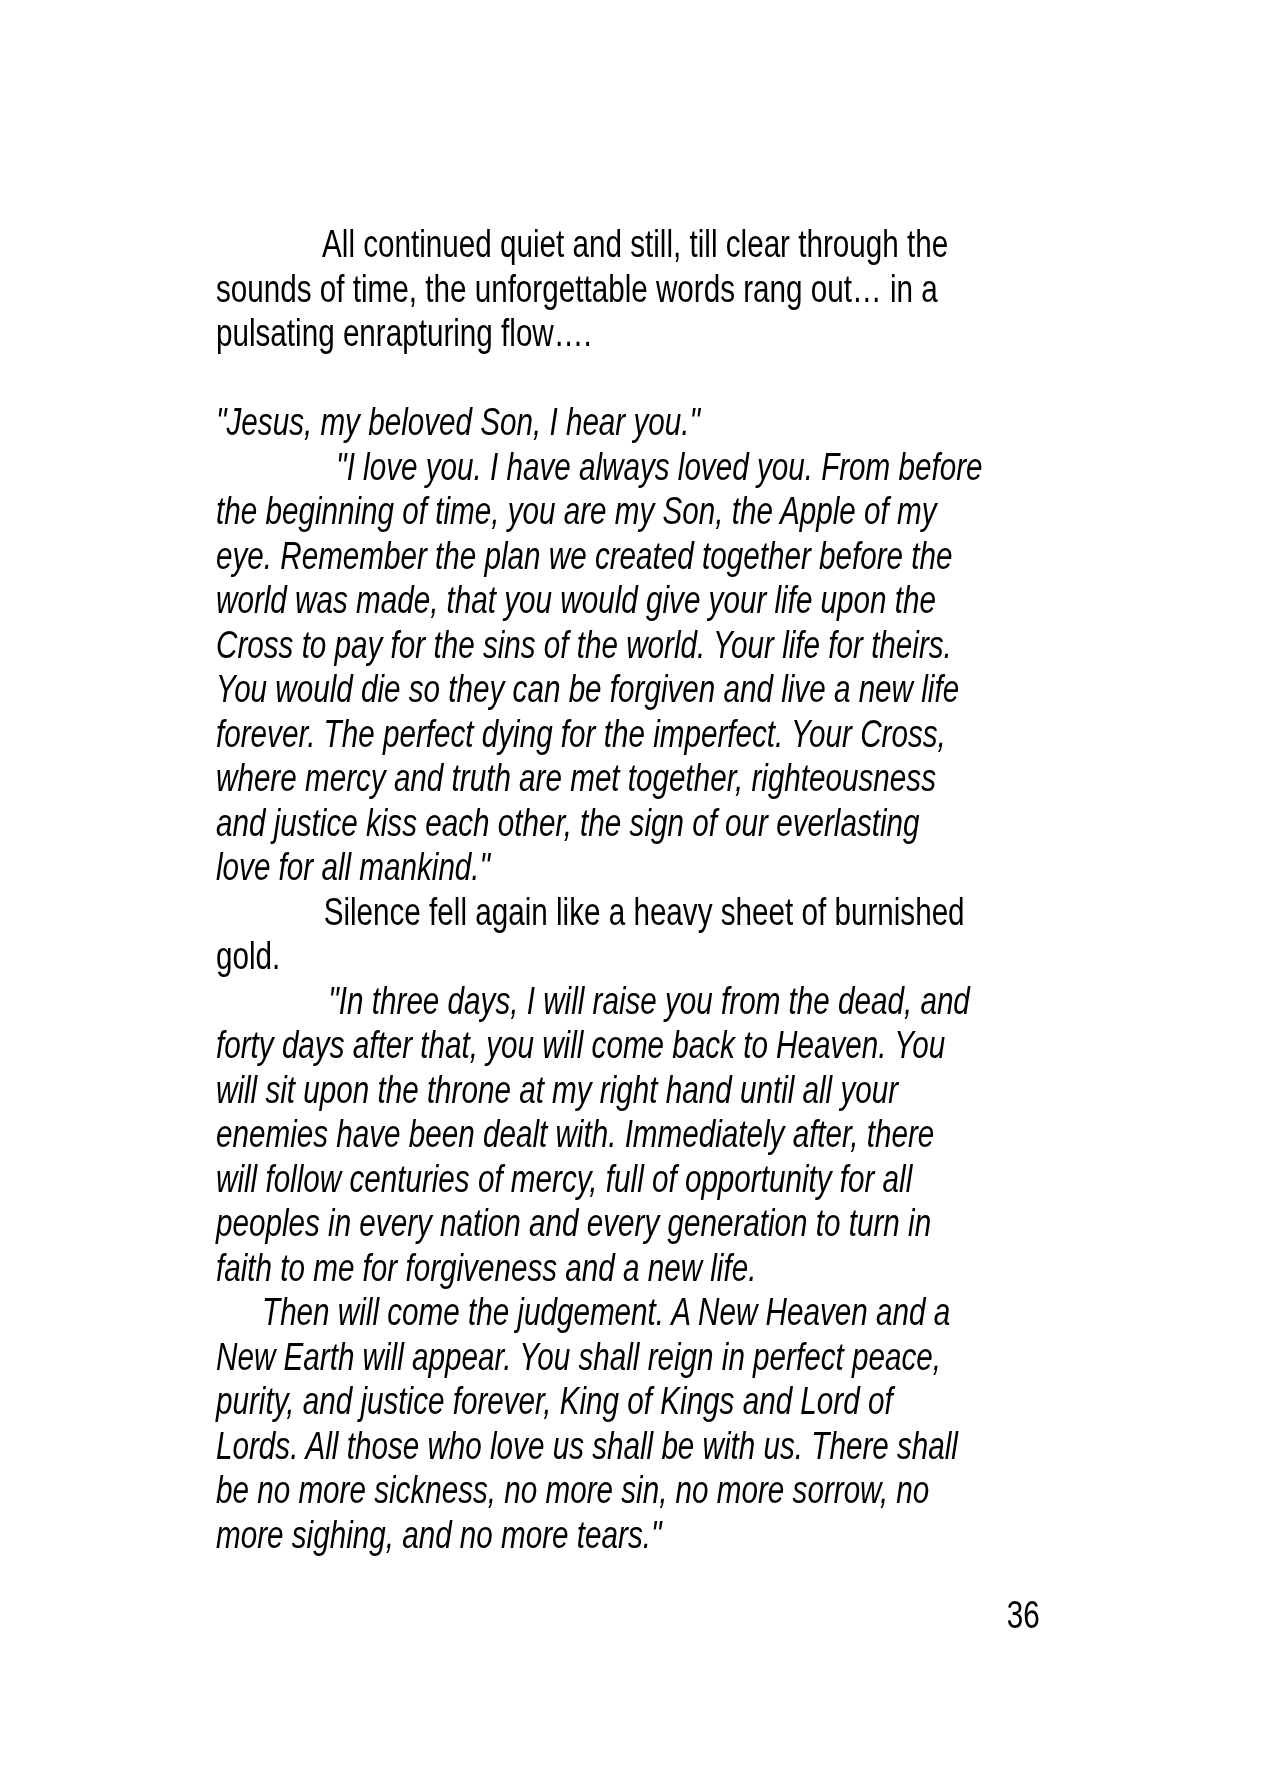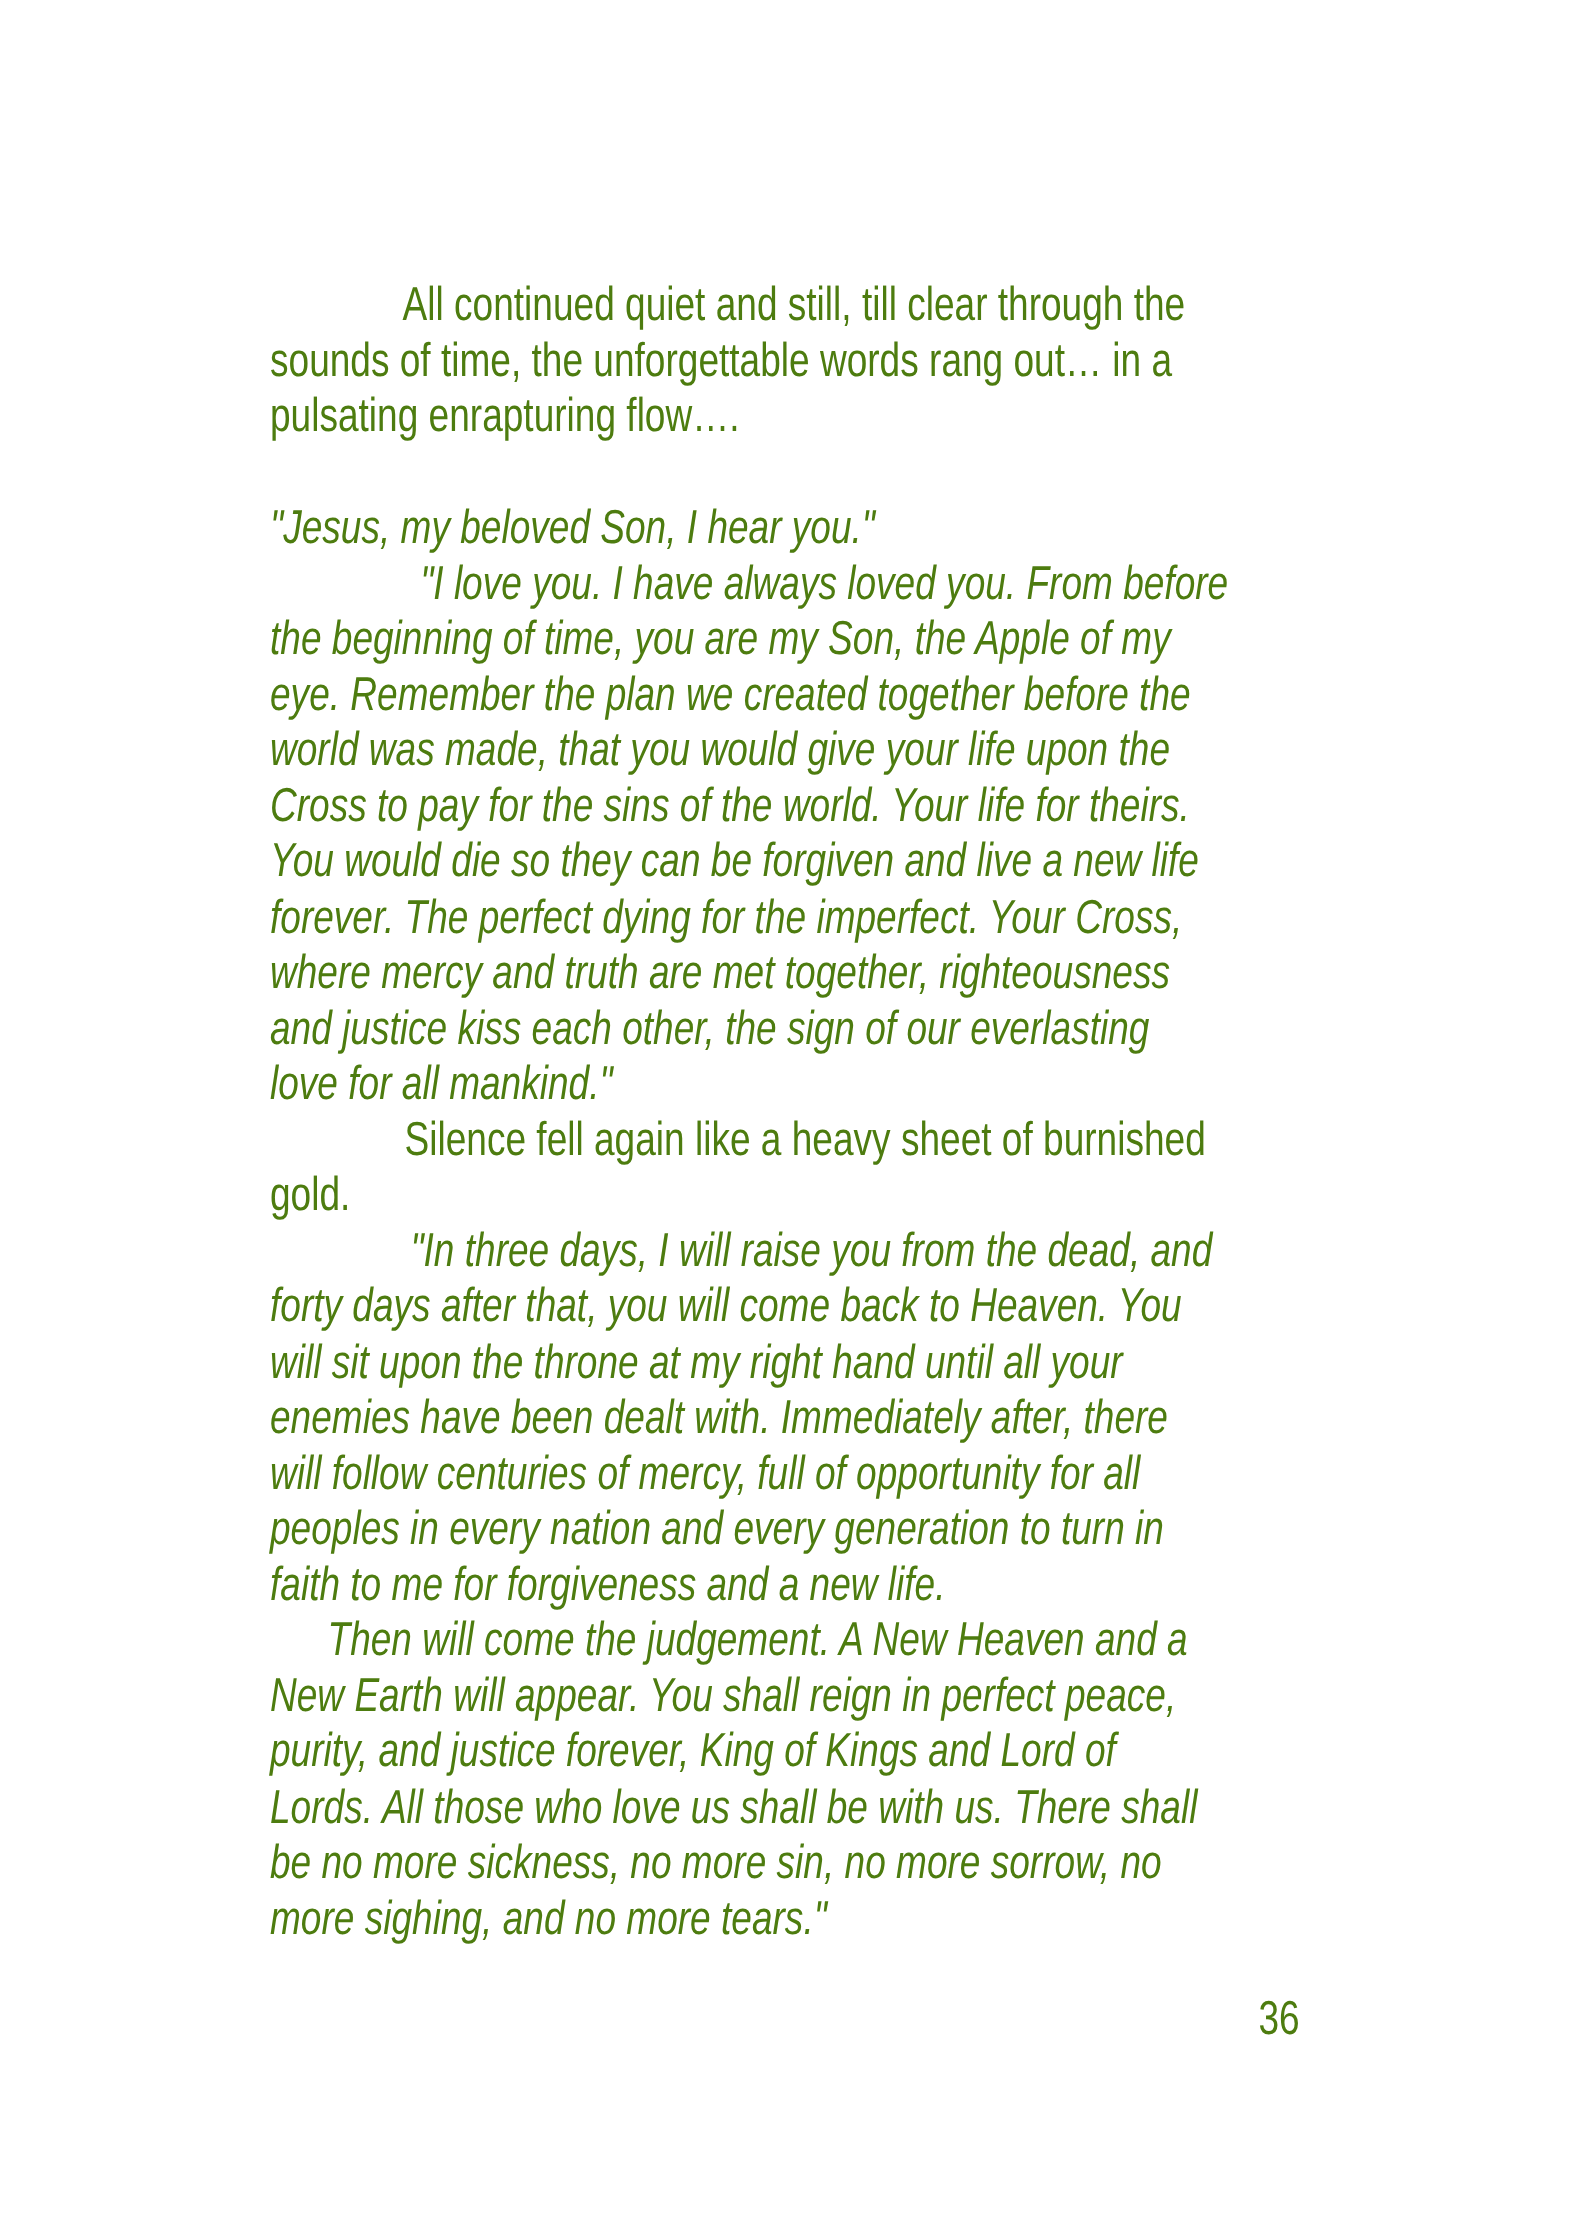--- a/index.html
+++ b/index.html
@@ -7,21 +7,21 @@
     padding: 0;
     background: #ffffff;
   }
   .page {
     position: relative;
     width: 1263px;
     height: 1786px;
     background: #ffffff;
     overflow: hidden;
     font-family: "Liberation Sans", "DejaVu Sans", sans-serif;
-    color: #4d7c0f;
+    color: #000000;
   }
   .content {
     position: absolute;
     left: 216px;
     top: 222px;
     width: 1056px;
     font-size: 38px;
     line-height: 44.5px;
     transform: scaleX(0.78);
     transform-origin: 0 0;

